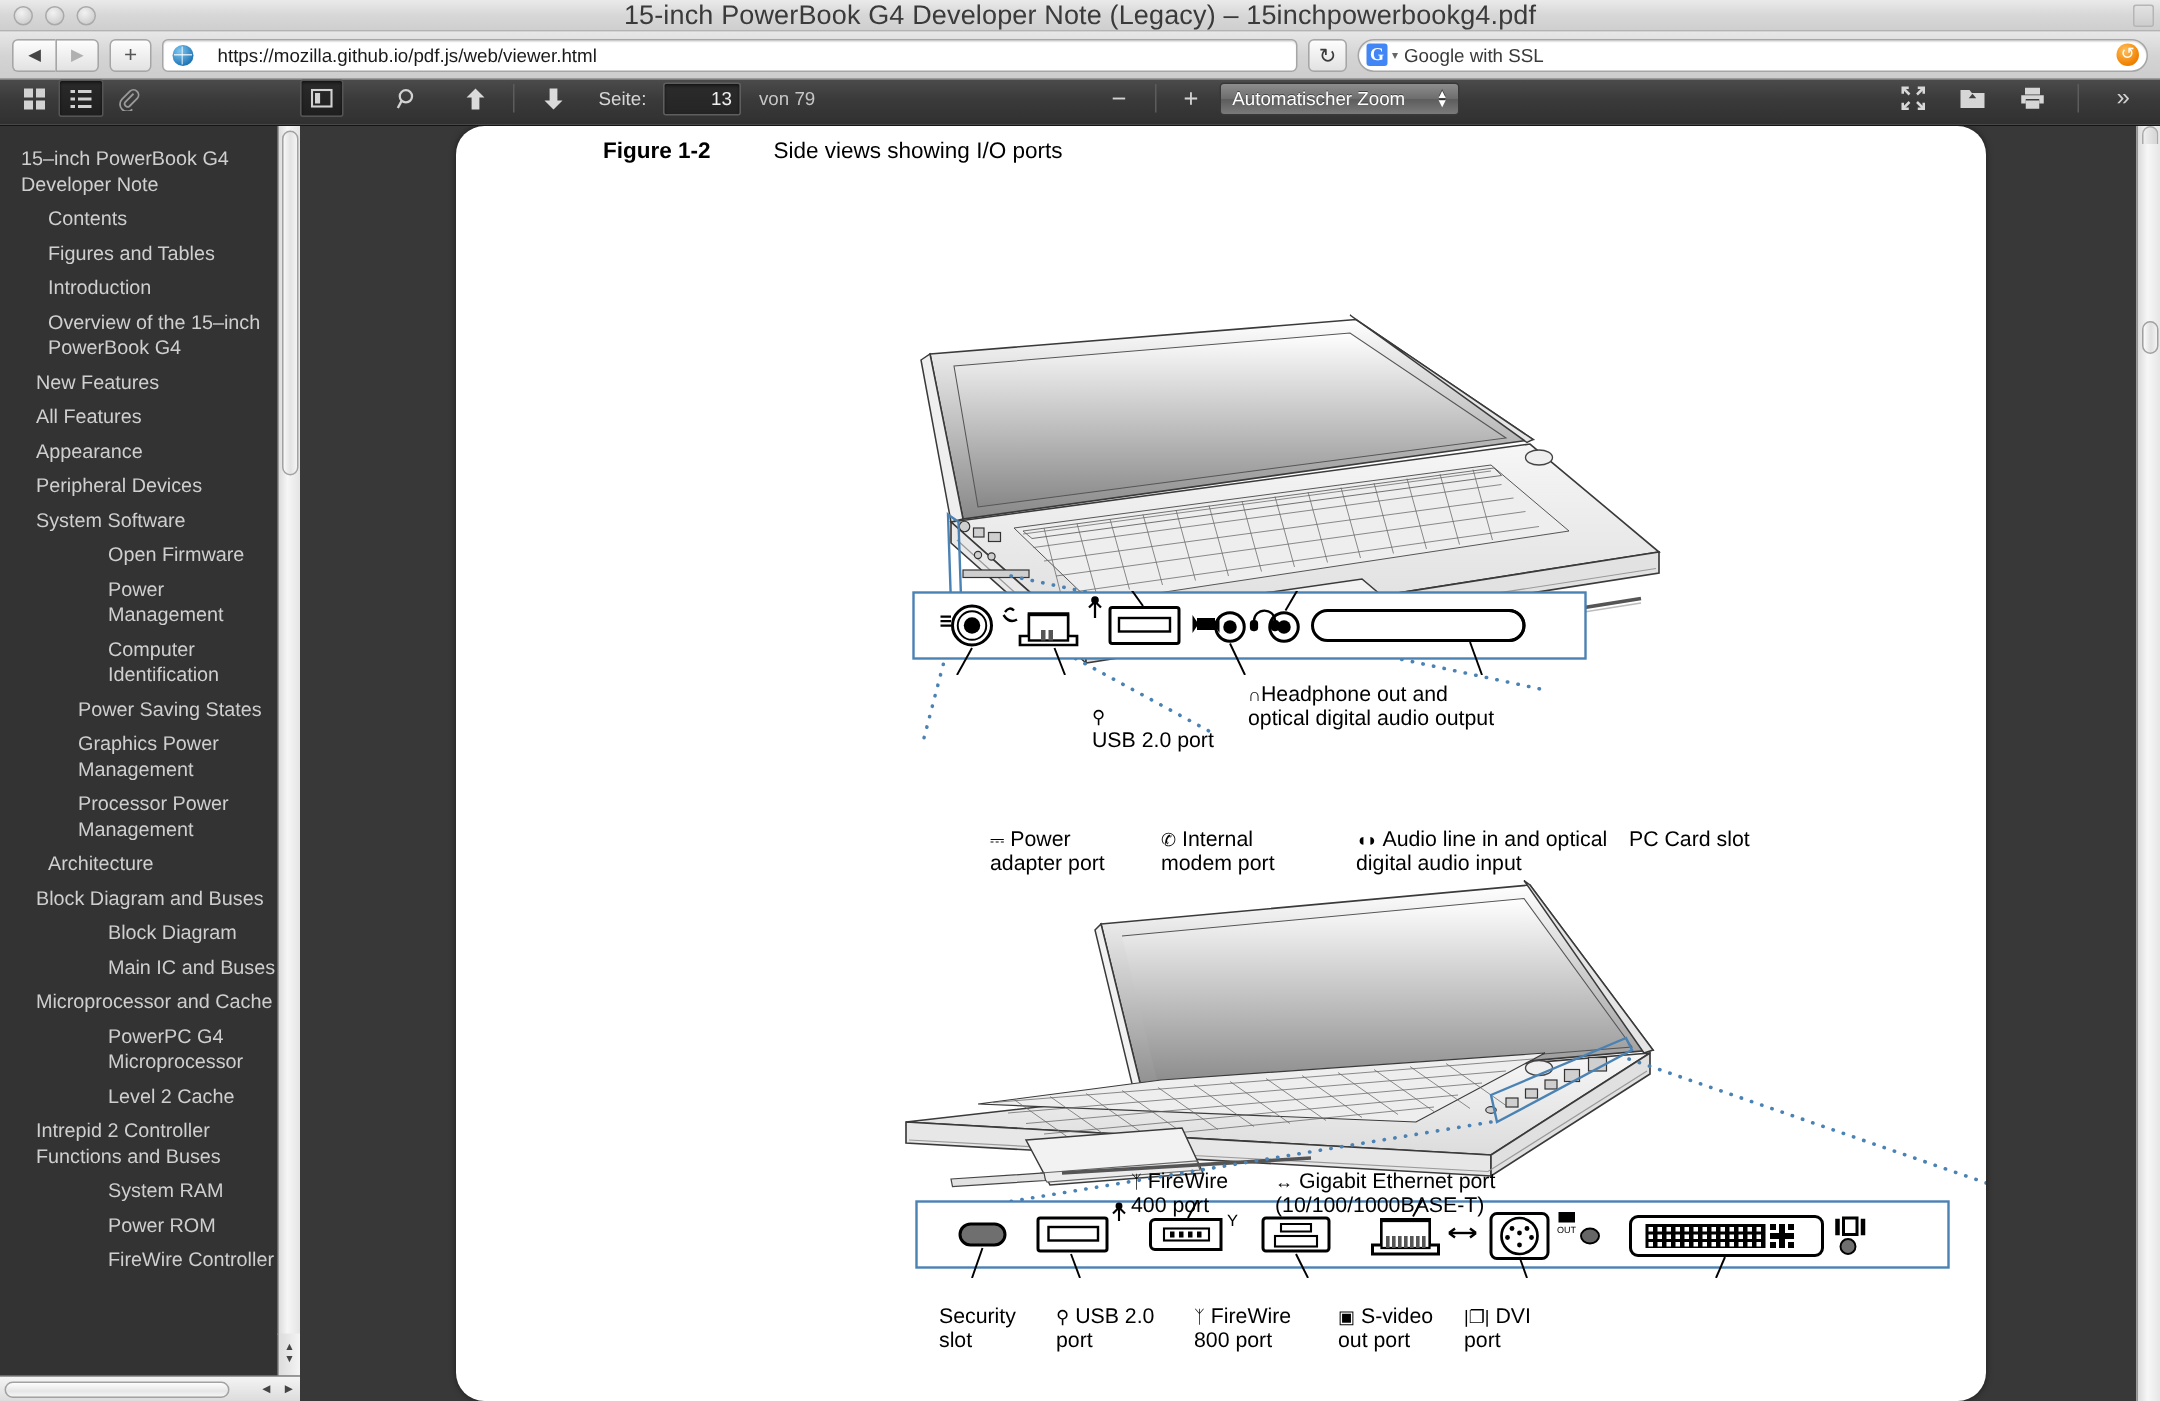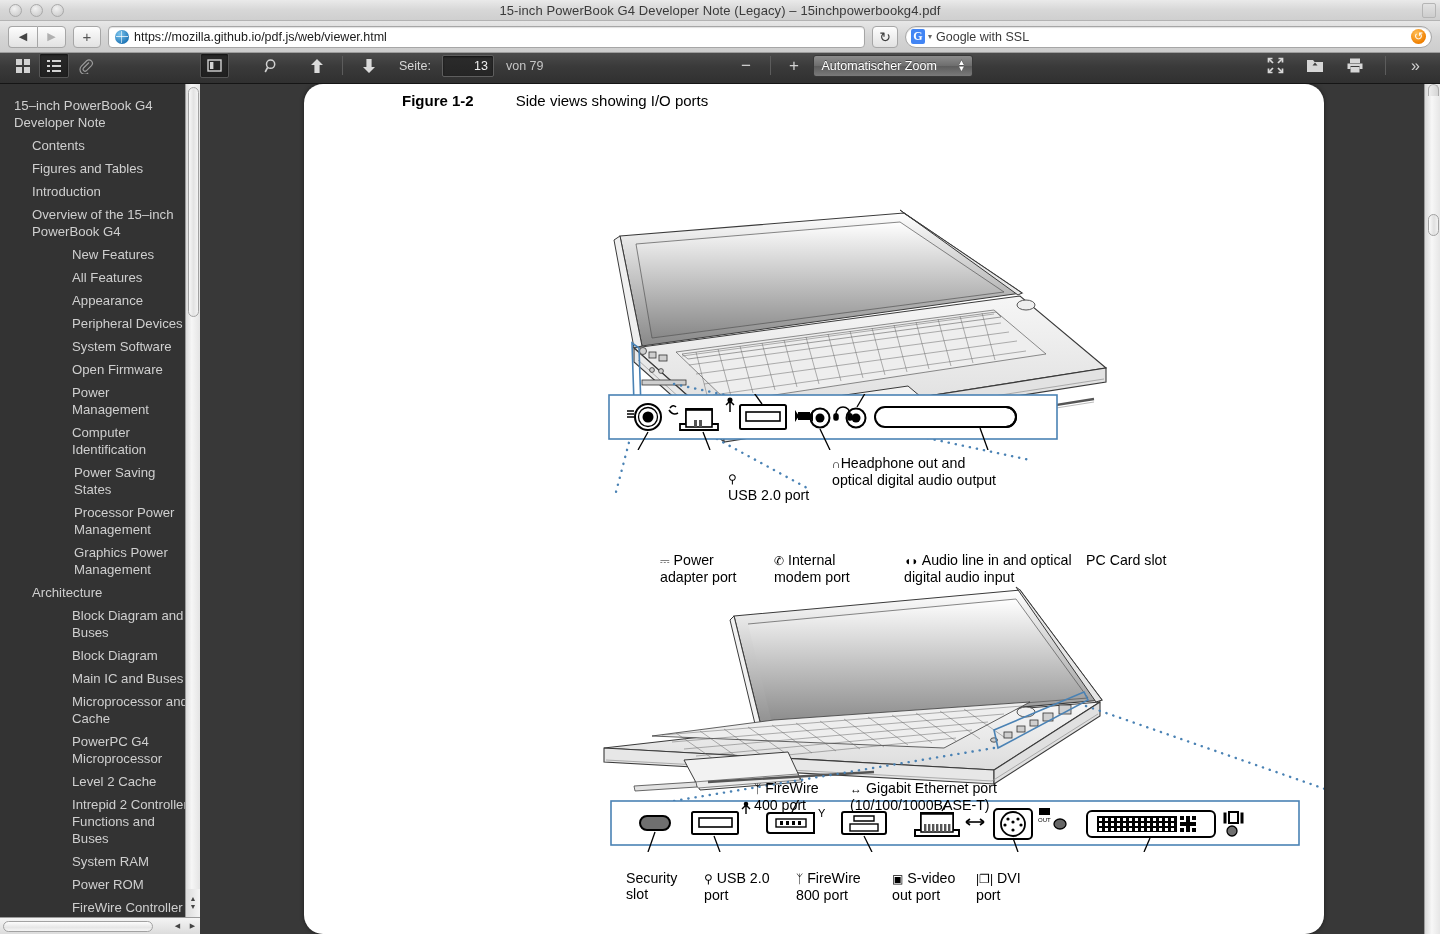--- a/index.html
+++ b/index.html
@@ -20,21 +20,21 @@
     display: flex; align-items: center;
   }
   .traffic { display: flex; gap: 8px; margin-left: 9px; }
   .tl {
     width: 13px; height: 13px; border-radius: 50%;
     background: radial-gradient(circle at 40% 32%, #f2f2f2, #d2d2d2 70%, #bfbfbf 100%);
     border: 1px solid #a9a9a9;
   }
   .window-title {
     position: absolute; left: 0; right: 0; text-align: center;
-    font-size: 13px; color: #3a3a3a; letter-spacing: .1px;
+    font-size: 18px; color: #3a3a3a; letter-spacing: .1px;
     white-space: nowrap; overflow: hidden;
   }
   .tb-right-grip {
     position: absolute; right: 4px; top: 3px; width: 14px; height: 15px;
     background: linear-gradient(to bottom,#e2e2e2,#cdcdcd);
     border: 1px solid #b5b5b5; border-radius: 2px;
   }
 
   
   .navbar {
@@ -50,21 +50,21 @@
     border: 1px solid #a6a6a6;
     display: flex; align-items: center; justify-content: center;
     font-size: 11px; color: #444;
   }
   .navbtn.left { border-radius: 4px 0 0 4px; border-right: none; }
   .navbtn.right { border-radius: 0 4px 4px 0; color: #b0b0b0; }
   .navbtn.plus { border-radius: 4px; font-size: 15px; color: #555; width: 28px; }
   .urlfield {
     flex: 1; height: 22px; background: #fff;
     border: 1px solid #a6a6a6; border-radius: 4px;
-    display: flex; align-items: center; padding: 0 6px; gap: 5px;
+    display: flex; align-items: center; padding: 0 6px; gap: 16px;
     font-size: 12.5px; color: #1a1a1a;
     box-shadow: inset 0 1px 1px rgba(0,0,0,.12);
   }
   .globe {
     width: 14px; height: 14px; border-radius: 50%;
     background: radial-gradient(circle at 35% 30%, #7fc7ef, #1d74b5 75%, #14527f);
     position: relative; flex: 0 0 auto;
   }
   .globe:before {
     content:''; position:absolute; left:1px; right:1px; top:6px; height:1px; background:rgba(255,255,255,.75);
@@ -144,23 +144,23 @@
     overflow: hidden;
   }
   .outline { padding: 10px 0 0 0; }
   .outl-item {
     color: #cfcfcf; font-size: 13.2px; line-height: 17px;
     padding: 3px 12px 3px 0; cursor: default;
     word-wrap: break-word;
   }
   .lvl0 { padding-left: 14px; }
   .lvl1 { padding-left: 32px; }
-  .lvl2 { padding-left: 72px; }
+  .lvl2 { padding-left: 24px; }
   .lvl3 { padding-left: 72px; }
-  .lvl4 { padding-left: 74px; }
+  .lvl4 { padding-left: 52px; }
 
   
   .sb-vscroll {
     position: absolute; right: 0; top: 84px; width: 15px; height: 806px;
     background: linear-gradient(to right,#dcdcdc,#f6f6f6 40%,#e4e4e4);
     border-left: 1px solid #9b9b9b;
   }
   .sb-vthumb {
     position: absolute; left: 2px; top: 3px; width: 11px; height: 230px;
     border-radius: 6px;
@@ -379,22 +379,22 @@
         <div class="outl-item lvl1">Overview of the 15–inch PowerBook G4</div>
         <div class="outl-item lvl2">New Features</div>
         <div class="outl-item lvl2">All Features</div>
         <div class="outl-item lvl2">Appearance</div>
         <div class="outl-item lvl2">Peripheral Devices</div>
         <div class="outl-item lvl2">System Software</div>
         <div class="outl-item lvl3">Open Firmware</div>
         <div class="outl-item lvl3">Power Management</div>
         <div class="outl-item lvl3">Computer Identification</div>
         <div class="outl-item lvl4">Power Saving States</div>
+        <div class="outl-item lvl4">Graphics Power Management</div>
         <div class="outl-item lvl4">Processor Power Management</div>
-        <div class="outl-item lvl4">Graphics Power Management</div>
         <div class="outl-item lvl1">Architecture</div>
         <div class="outl-item lvl2">Block Diagram and Buses</div>
         <div class="outl-item lvl3">Block Diagram</div>
         <div class="outl-item lvl3">Main IC and Buses</div>
         <div class="outl-item lvl2">Microprocessor and Cache</div>
         <div class="outl-item lvl3">PowerPC G4 Microprocessor</div>
         <div class="outl-item lvl3">Level 2 Cache</div>
         <div class="outl-item lvl2">Intrepid 2 Controller Functions and Buses</div>
         <div class="outl-item lvl3">System RAM</div>
         <div class="outl-item lvl3">Power ROM</div>

